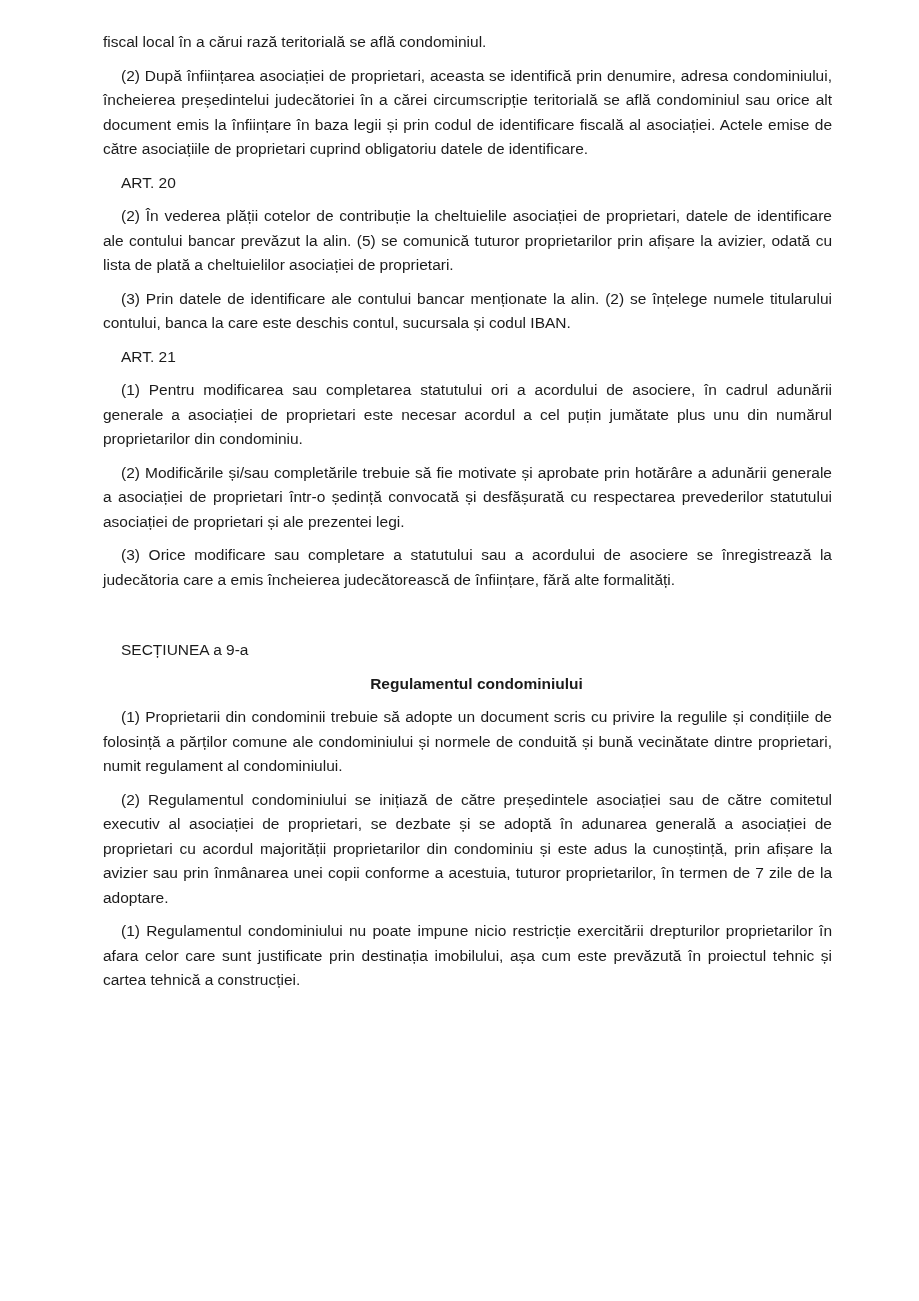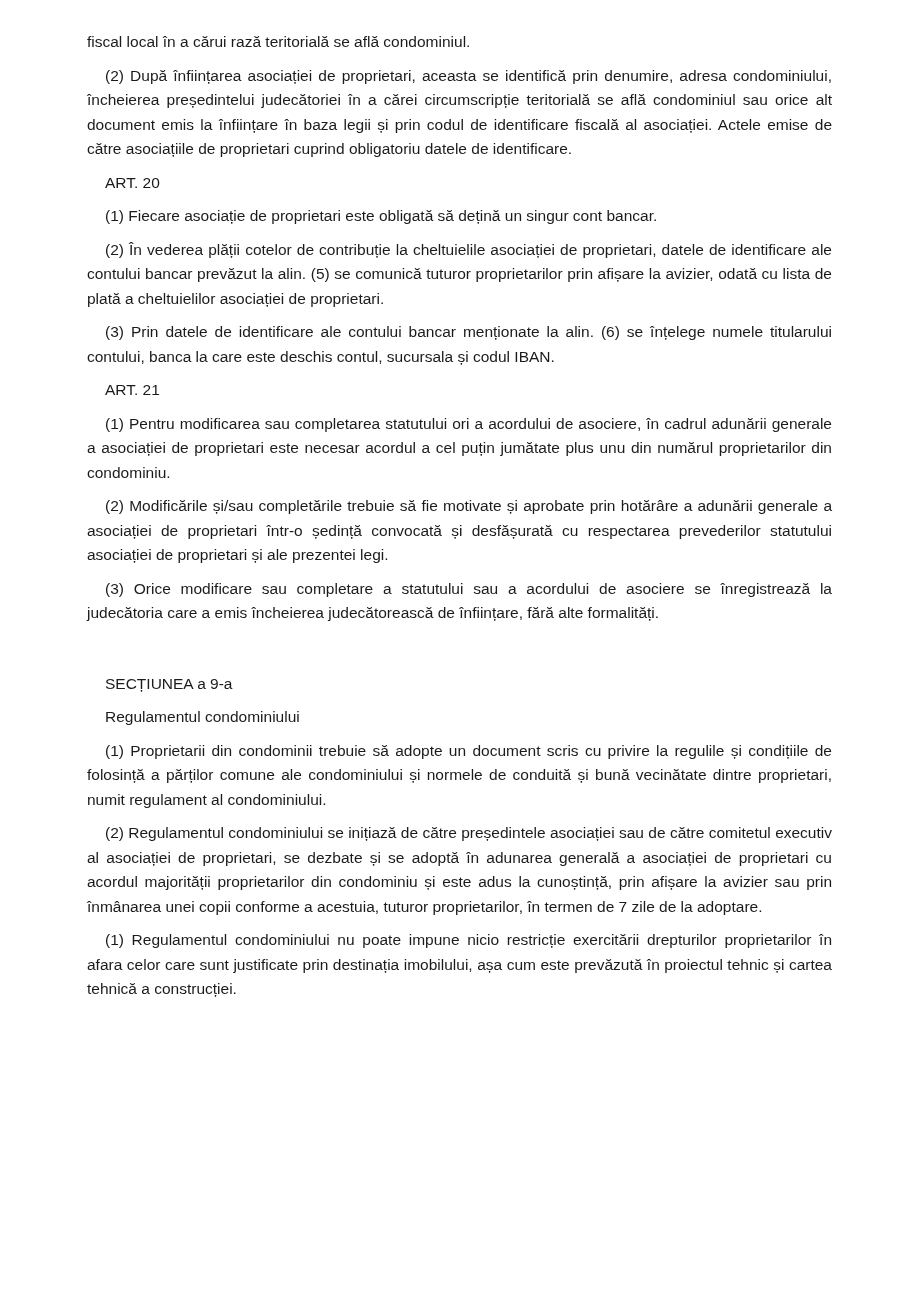--- a/index.html
+++ b/index.html
@@ -12,36 +12,38 @@
     height: 1301px;
     background: #ffffff;
     box-sizing: border-box;
     overflow: hidden;
     font-family: "Liberation Sans", "DejaVu Sans", sans-serif;
     color: #1b1b1b;
   }
   .content {
     box-sizing: border-box;
     padding: 30px 87px 20px 87px;
+    margin-left: 16px;
   }
   .para {
     margin: 0 0 9px 0;
     font-size: 15.5px;
     line-height: 24.5px;
     text-align: justify;
     color: #1b1b1b;
   }
   .para.indent {
     text-indent: 18px;
   }
   .para.no-justify {
     text-align: left;
   }
   .para.bold {
-    font-weight: normal;
+    font-weight: bold;
+    text-align: center;
   }
   .gap-lg {
     margin-top: 46px;
   }
   .gap-md {
     margin-top: 36px;
   }
 </style>
 </head>
 <body>
@@ -49,25 +51,24 @@
 <div class="page">
   <div class="content">
 
     <p class="para">fiscal local în a cărui rază teritorială se află condominiul.</p>
 
     <p class="para indent">(2) După înființarea asociației de proprietari, aceasta se identifică prin denumire, adresa condominiului, încheierea președintelui judecătoriei în a cărei circumscripție teritorială se află condominiul sau orice alt document emis la înființare în baza legii și prin codul de identificare fiscală al asociației. Actele emise de către asociațiile de proprietari cuprind obligatoriu datele de identificare.</p>
 
 
     <p class="para indent no-justify">ART. 20</p>
 
-    <p class="para indent">(1) Fiecare asociație de proprietari este obligată să dețină un singur cont bancar.</p>
 
     <p class="para indent">(2) În vederea plății cotelor de contribuție la cheltuielile asociației de proprietari, datele de identificare ale contului bancar prevăzut la alin. (5) se comunică tuturor proprietarilor prin afișare la avizier, odată cu lista de plată a cheltuielilor asociației de proprietari.</p>
 
-    <p class="para indent">(3) Prin datele de identificare ale contului bancar menționate la alin. (6) se înțelege numele titularului contului, banca la care este deschis contul, sucursala și codul IBAN.</p>
+    <p class="para indent">(3) Prin datele de identificare ale contului bancar menționate la alin. (2) se înțelege numele titularului contului, banca la care este deschis contul, sucursala și codul IBAN.</p>
 
     <p class="para indent no-justify">ART. 21</p>
 
     <p class="para indent">(1) Pentru modificarea sau completarea statutului ori a acordului de asociere, în cadrul adunării generale a asociației de proprietari este necesar acordul a cel puțin jumătate plus unu din numărul proprietarilor din condominiu.</p>
 
     <p class="para indent">(2) Modificările și/sau completările trebuie să fie motivate și aprobate prin hotărâre a adunării generale a asociației de proprietari într-o ședință convocată și desfășurată cu respectarea prevederilor statutului asociației de proprietari și ale prezentei legi.</p>
 
     <p class="para indent">(3) Orice modificare sau completare a statutului sau a acordului de asociere se înregistrează la judecătoria care a emis încheierea judecătorească de înființare, fără alte formalități.</p>
 
 

